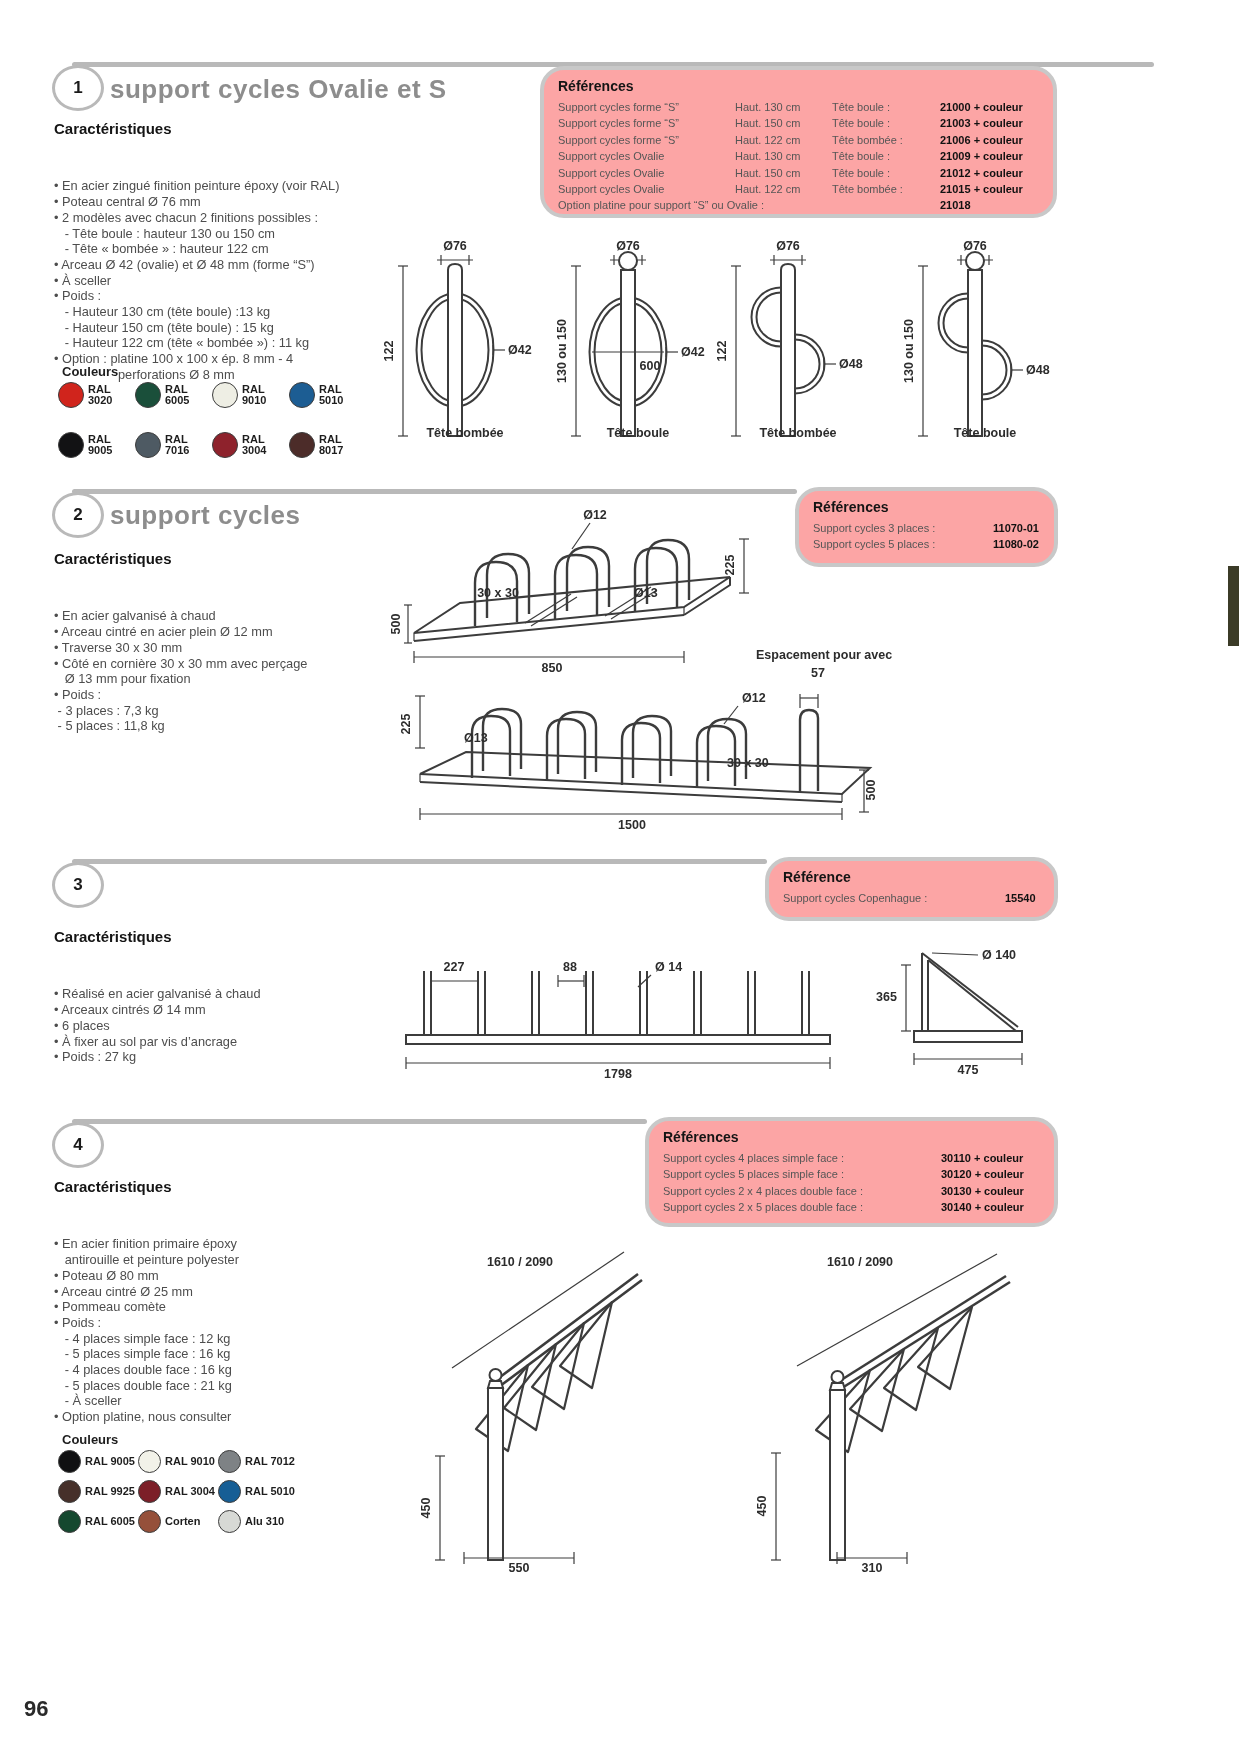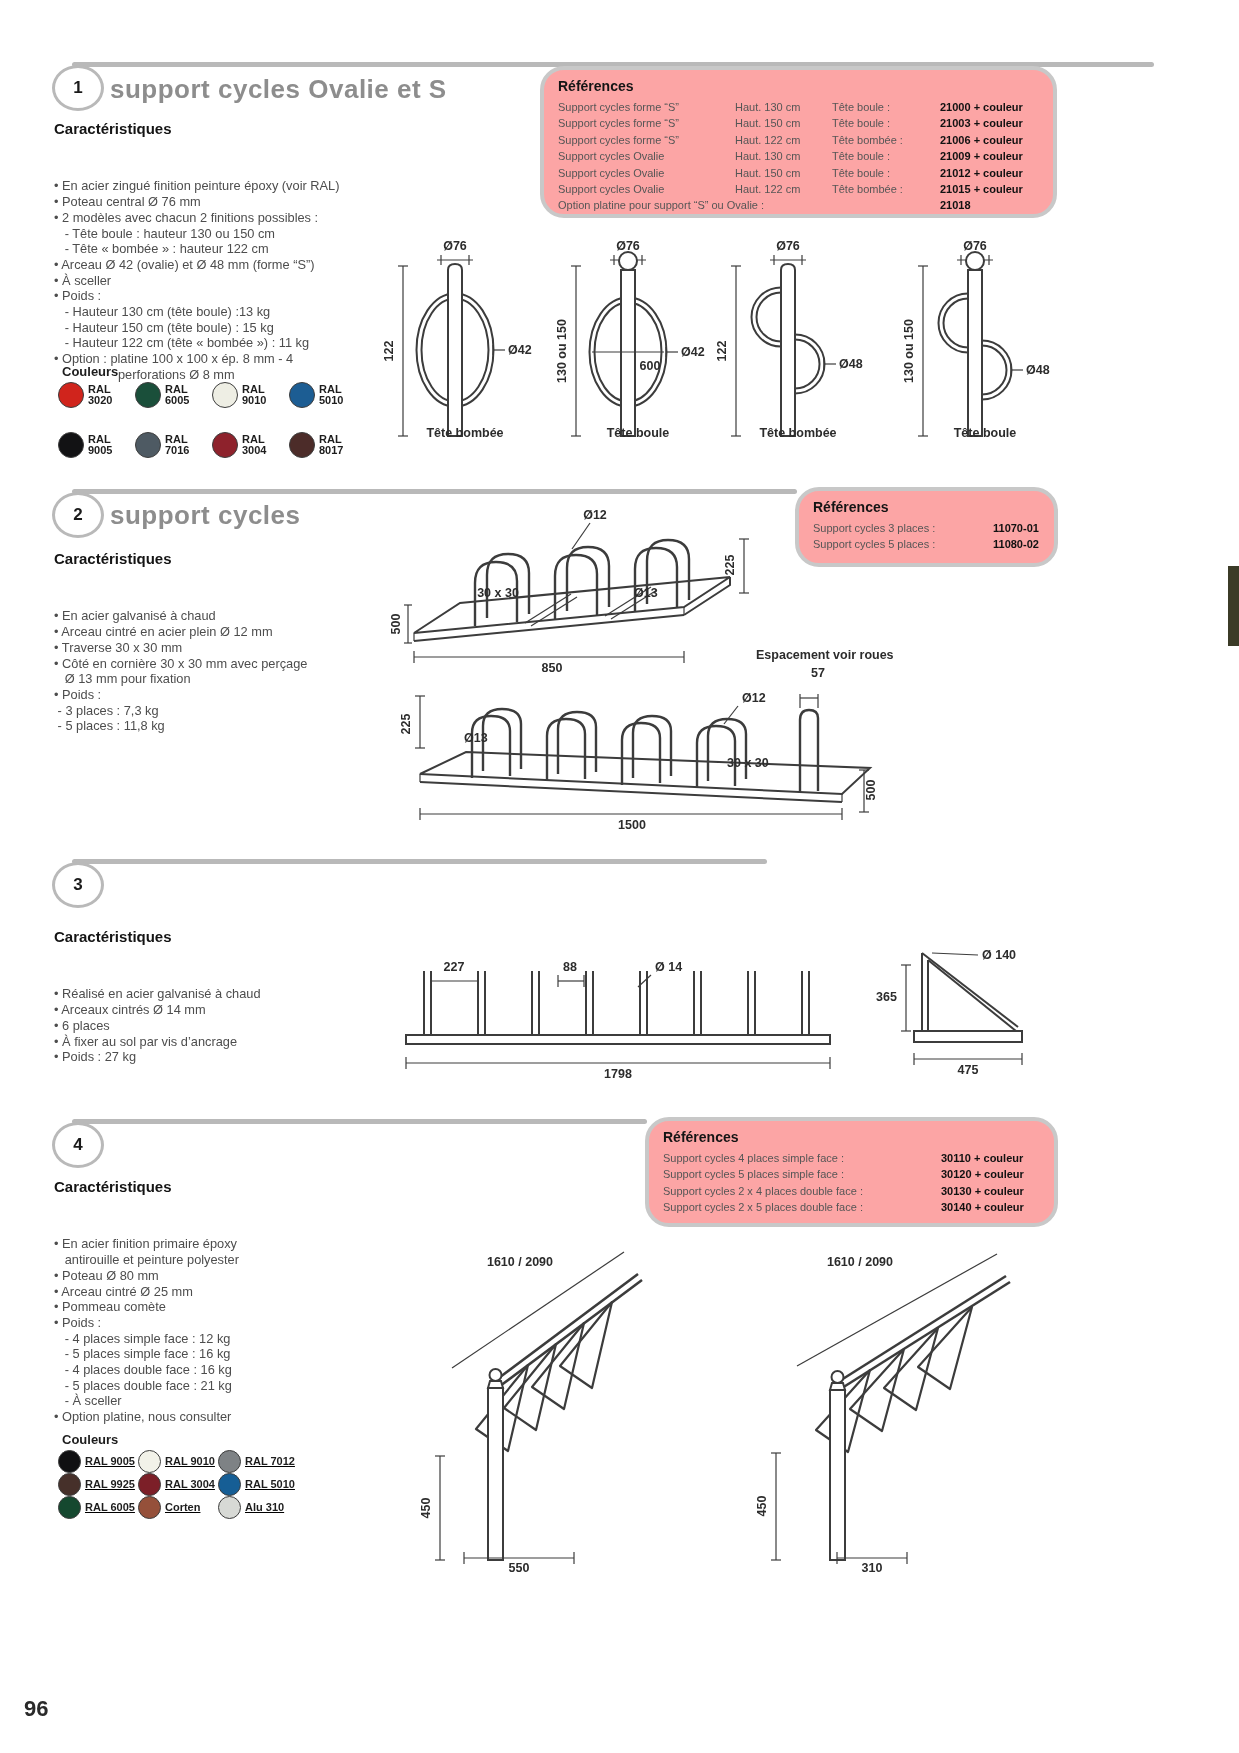--- a/index.html
+++ b/index.html
@@ -17,21 +17,21 @@
   .refcode{font-weight:bold;color:#111;white-space:nowrap;}
   .rc1{width:177px;white-space:nowrap;} .rc2{width:97px;white-space:nowrap;} .rc3{width:108px;white-space:nowrap;}
   .r2c1{width:180px;white-space:nowrap;}
   .r3c1{width:222px;white-space:nowrap;}
   .r4c1{width:278px;white-space:nowrap;}
   .charhead{position:absolute;font-size:15px;font-weight:bold;color:#141414;}
   .bullets{position:absolute;font-size:12.8px;color:#4d4d4d;line-height:15.7px;white-space:pre-wrap;width:430px;}
   .couleurs{position:absolute;font-size:13px;font-weight:bold;color:#1d1d1d;}
   .swgrid{position:absolute;display:grid;z-index:2;}
   .swgrid1{grid-template-columns:repeat(4,77px);row-gap:24px;}
-  .swgrid4{grid-template-columns:repeat(3,80px);text-decoration:underline;}
+  .swgrid4{grid-template-columns:repeat(3,80px);row-gap:7px;}
   .swatch{display:flex;align-items:center;gap:4px;}
   .dot{width:26px;height:26px;border-radius:50%;border:1.5px solid #3c3c3c;box-sizing:border-box;flex:none;}
   .dot4{width:23px;height:23px;}
   .swlbl{font-size:11px;line-height:11.5px;color:#1d1d1d;font-weight:bold;}
   .caption{position:absolute;font-size:12.5px;font-weight:bold;color:#2c2c2c;text-align:center;width:160px;}
   .dlabel{position:absolute;font-size:12.5px;font-weight:bold;color:#2c2c2c;}
   .tab{position:absolute;background:#3b3b27;z-index:4;}
   .pagenum{position:absolute;font-size:22px;font-weight:bold;color:#2a2a2a;}
   svg{position:absolute;overflow:visible;}
   svg line,svg path,svg ellipse,svg circle,svg rect{stroke:#3c3c3c;fill:none;stroke-width:1.2;}
@@ -271,21 +271,21 @@
     <line x1="8" y1="100" x2="8" y2="138"></line>
       <line x1="4" y1="100" x2="12" y2="100"></line>
       <line x1="4" y1="138" x2="12" y2="138"></line>
     <text transform="rotate(-90 0 119)" x="0" y="119" text-anchor="middle">500</text>
     <line x1="14" y1="152" x2="284" y2="152"></line>
       <line x1="14" y1="146" x2="14" y2="158"></line>
       <line x1="284" y1="146" x2="284" y2="158"></line>
     <text x="152" y="167" text-anchor="middle">850</text>
   </svg>
 
-  <div class="dlabel" style="left:756px;top:648px;">Espacement voir roues</div>
+  <div class="dlabel" style="left:756px;top:648px;">Espacement pour avec</div>
   <div class="dlabel" style="left:798px;top:666px;width:40px;text-align:center;">57</div>
 
   <svg style="left:402px;top:682px;" width="480" height="150" viewBox="0 0 480 150">
     <path class="fr" d="M18 92 L64 70 L468 86 L440 112 Z"></path>
     <path class="fr" d="M18 100 L440 120"></path>
       <line x1="18" y1="92" x2="18" y2="100"></line>
       <line x1="440" y1="112" x2="440" y2="120"></line>
     <path class="hoop" d="M70 96 V51 Q70 34 89 34 Q108 34 108 49 V94"></path>
     <path class="hoop" d="M81 89 V44 Q81 27 100 27 Q119 27 119 42 V87"></path>
     <path class="hoop" d="M145 99 V54 Q145 37 164 37 Q183 37 183 52 V97"></path>
@@ -316,20 +316,27 @@
     <text transform="rotate(-90 473 108)" x="473" y="108" text-anchor="middle">500</text>
   </svg>
 
   <div class="tab" style="left:1228px;top:566px;width:11px;height:80px;"></div>
 
   <div class="bar" style="left:72px;top:859px;width:695px;"></div>
   <div class="numcircle" style="left:52px;top:862px;">
       <span>3</span>
     </div>
 
+  <div class="refbox" style="left:765px;top:857px;width:293px;height:64px;">
+    <div class="reftitle">Référence</div>
+    <div class="refrow">
+      <span class="r3c1">Support cycles Copenhague  :</span>
+      <span class="refcode">15540</span>
+    </div>
+  </div>
 
   <div class="charhead" style="left:54px;top:928px;">Caractéristiques</div>
   <div class="bullets" style="left:54px;top:955px;">
     <div>• Réalisé en acier galvanisé à chaud</div><div>• Arceaux cintrés Ø 14 mm</div><div>• 6 places</div><div>• À fixer au sol par vis d’ancrage</div><div>• Poids : 27 kg</div>
   </div>
 
   <svg style="left:398px;top:935px;" width="440" height="145" viewBox="0 0 440 145">
     <rect class="tube" x="8" y="100" width="424" height="9"></rect>
     <line x1="26" y1="36" x2="26" y2="100" class="fr"></line>
       <line x1="33" y1="36" x2="33" y2="100" class="fr"></line>

